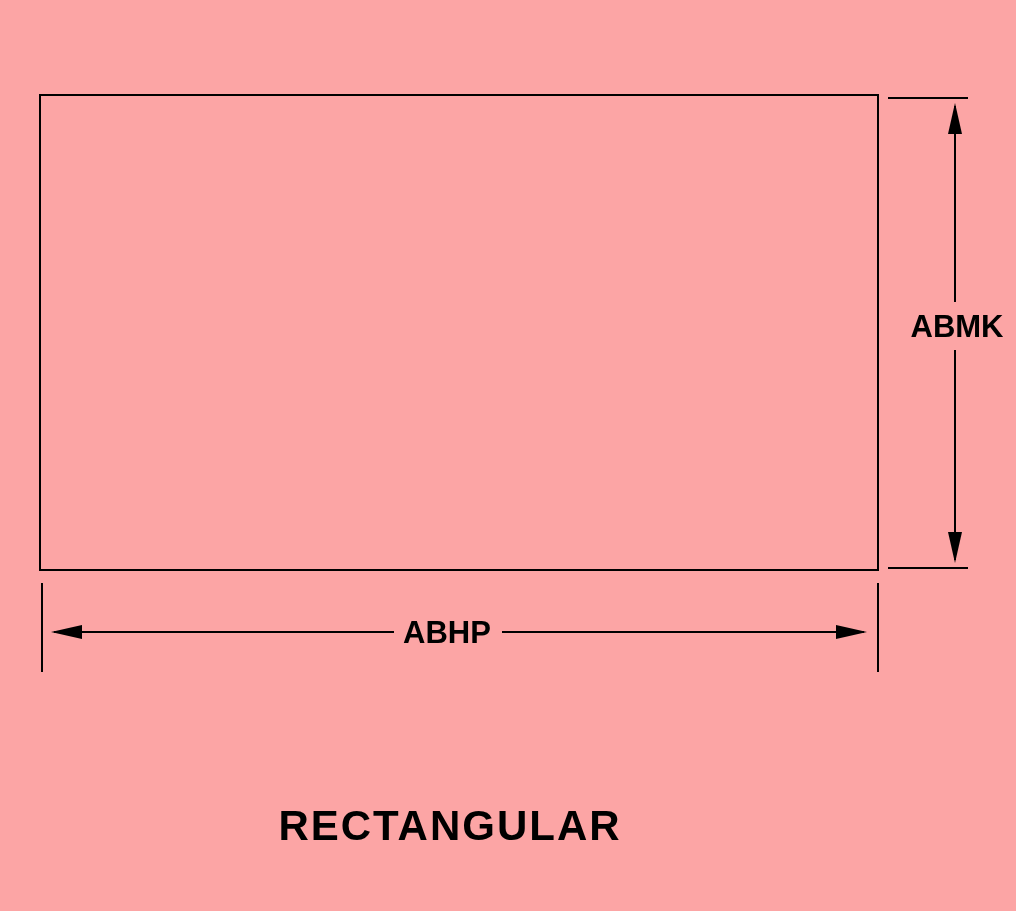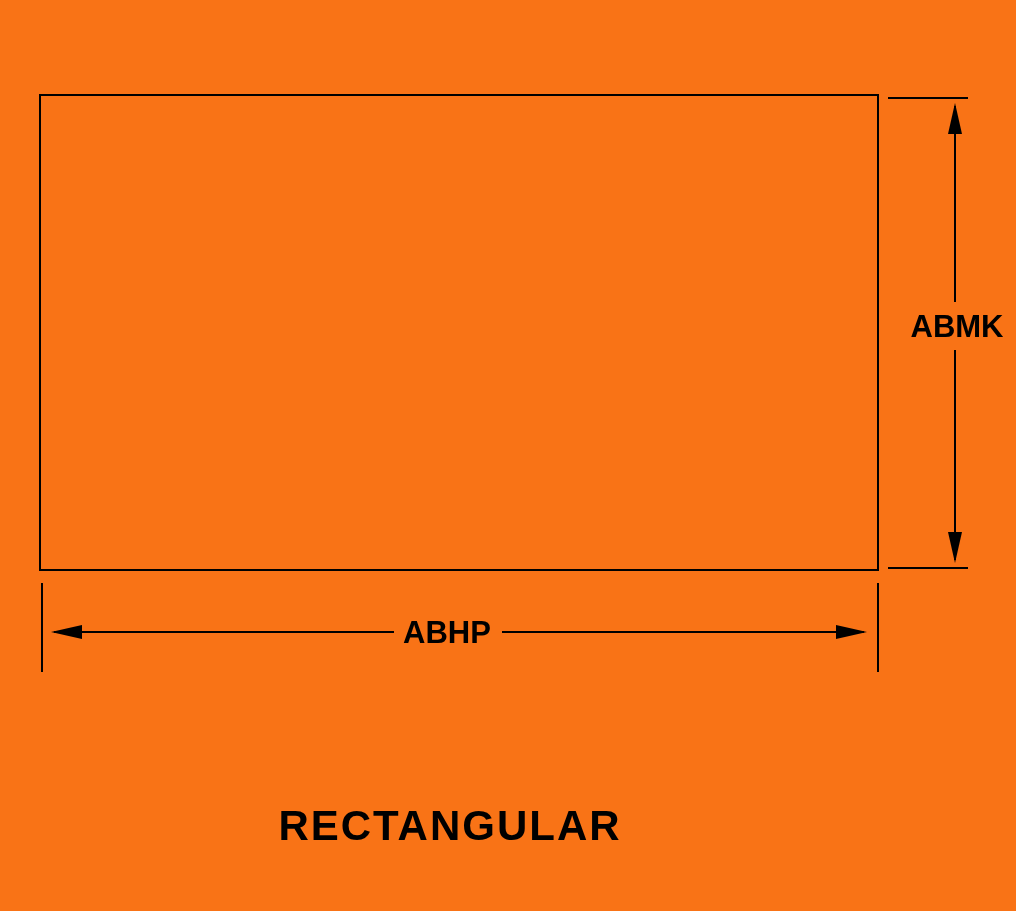--- a/index.html
+++ b/index.html
@@ -4,21 +4,21 @@
 <style>
   html, body {
     margin: 0;
     padding: 0;
     background: #ffffff;
   }
   .canvas {
     position: relative;
     width: 1016px;
     height: 911px;
-    background: #f97316;
+    background: #fca5a5;
     overflow: hidden;
     font-family: "Liberation Sans", sans-serif;
   }
   svg {
     position: absolute;
     top: 0;
     left: 0;
     display: block;
   }
   text {

